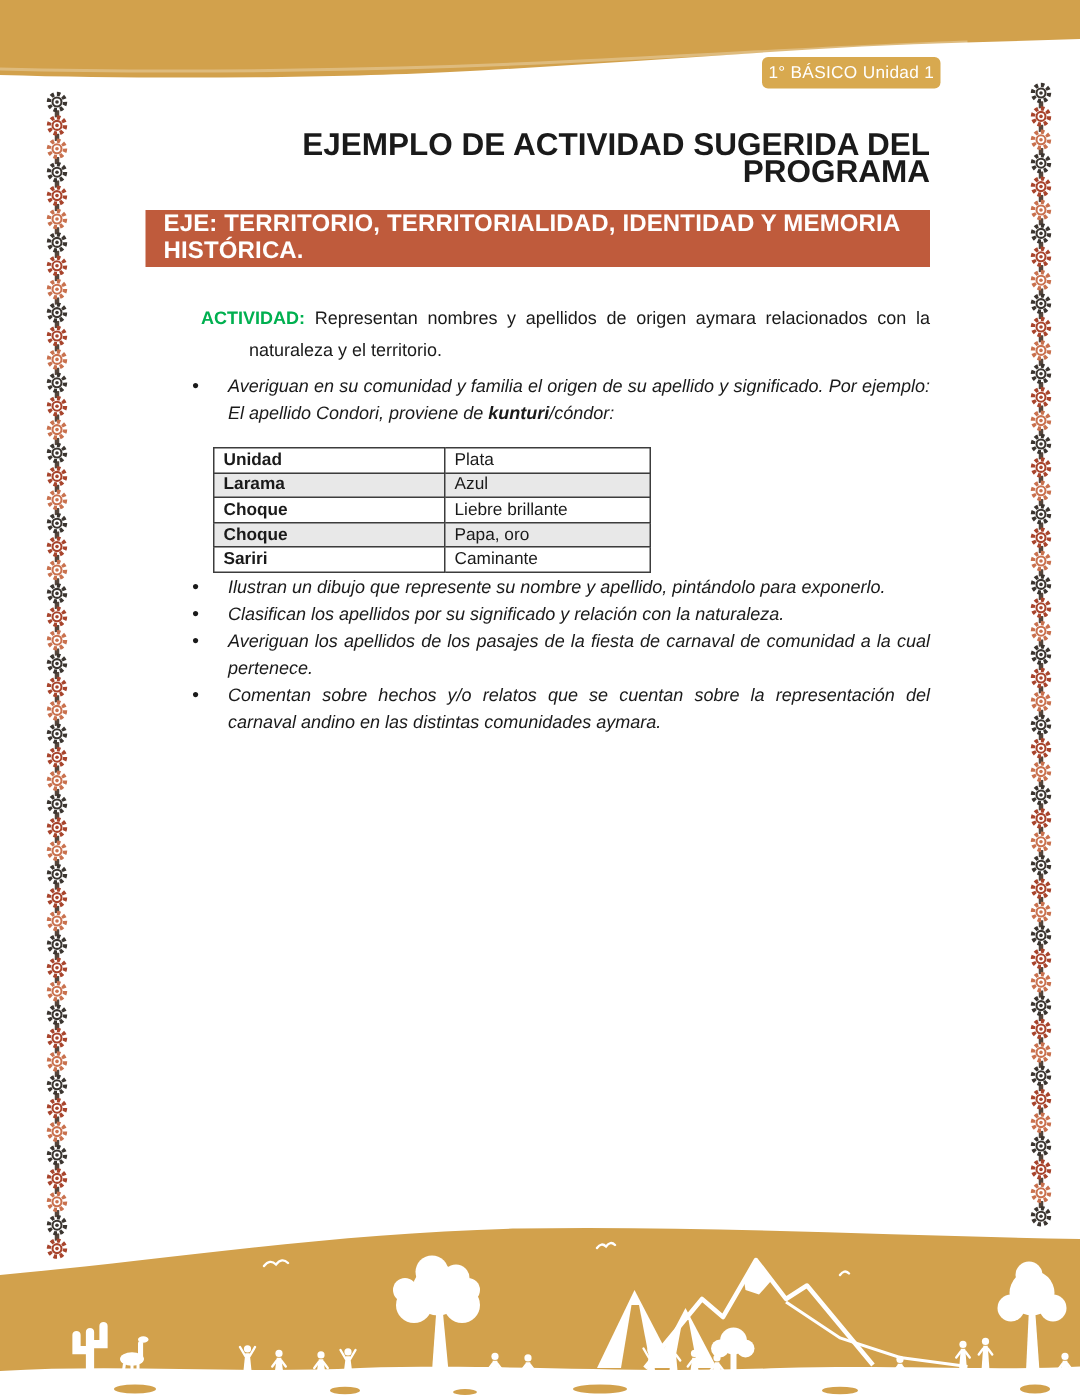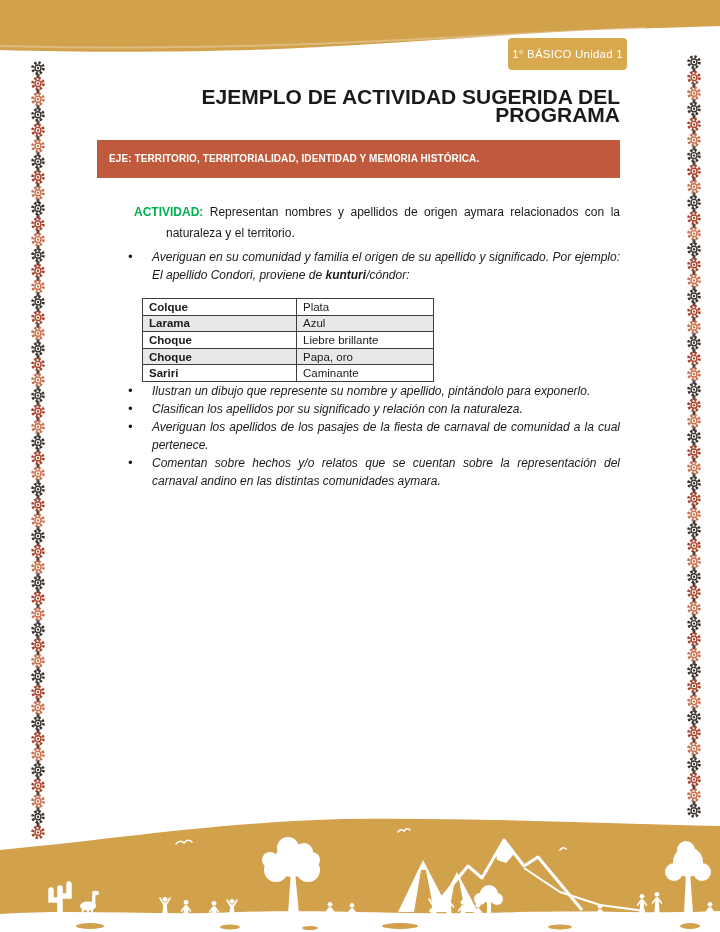--- a/index.html
+++ b/index.html
@@ -1,33 +1,33 @@
 <!DOCTYPE html>
 <html style="--tan: #D2A14C; --badge: #D8A94F; --terra: #BF5B3C; --green: #00B050; --text: #1A1A1A; --alt: #E8E8E8;"><head>
 <meta charset="utf-8">
 <style>
   html,body{margin:0;padding:0;}
   body{width:720px;height:932px;background:#fff;font-family:"Liberation Sans",sans-serif;color:var(--text);}
   .page{position:relative;width:720px;height:932px;overflow:hidden;background:#fff;}
 
   
   .top-band{position:absolute;top:0;left:0;width:720px;height:62px;}
-  .unit-badge{position:absolute;top:38px;left:508px;width:119px;height:32px;background:var(--badge);
+  .unit-badge{position:absolute;top:38px;left:508px;width:119px;height:21px;background:var(--badge);
     border-radius:4px;color:#fff;font-size:11.5px;display:flex;align-items:center;justify-content:center;
     letter-spacing:.2px;}
 
   
   .gear-col{position:absolute;top:0;}
   .gear-col.left{left:27px;}
   .gear-col.right{left:683px;}
 
   
   .content{position:absolute;left:97px;top:0;width:523px;font-size:12px;line-height:18px;color:var(--text);}
   h1.doc-title{margin:88px 0 0 0;font-size:21px;line-height:18px;text-align:right;color:#1a1a1a;font-weight:bold;}
-  .eje-banner{margin-top:16px;height:38px;background:var(--terra);color:#fff;font-weight:bold;font-size:10px;
+  .eje-banner{margin-top:16px;height:38px;background:var(--terra);color:#fff;font-weight:bold;font-size:16px;
     display:flex;align-items:center;padding:0 12px;box-sizing:border-box;letter-spacing:.1px;}
   .activity{margin:24px 0 0 0;padding-left:69px;text-indent:-69px;line-height:21px;text-align:justify;}
   .activity .act-label{color:var(--green);font-weight:bold;margin-left:37px;}
   .examples{margin:17px 0 0 0;}
   ul.bullets{list-style:none;margin:0;padding:0;}
   ul.bullets li{position:relative;padding-left:55px;text-align:justify;line-height:18px;font-style:italic;}
   ul.bullets li::before{content:"•";position:absolute;left:31px;top:0;font-size:13px;}
   ul.bullets.intro{margin-top:4px;}
   ul.bullets.post{}
 
@@ -462,21 +462,21 @@
     <p class="activity"><span class="act-label">ACTIVIDAD:</span> <span>Representan nombres y apellidos de origen aymara relacionados con la naturaleza y el territorio.</span></p>
 
 
     <ul class="bullets intro">
       <li><span>Averiguan en su comunidad y familia el origen de su apellido y significado. Por ejemplo: El apellido Condori, proviene de </span><b>kunturi</b><span>/cóndor:</span></li>
     </ul>
 
     <table class="surnames">
       <tbody>
         <tr>
-          <td class="surname">Colque</td>
+          <td class="surname">Unidad</td>
           <td>Plata</td>
         </tr>
         <tr>
           <td class="surname">Larama</td>
           <td>Azul</td>
         </tr>
         <tr>
           <td class="surname">Choque</td>
           <td>Liebre brillante</td>
         </tr>

